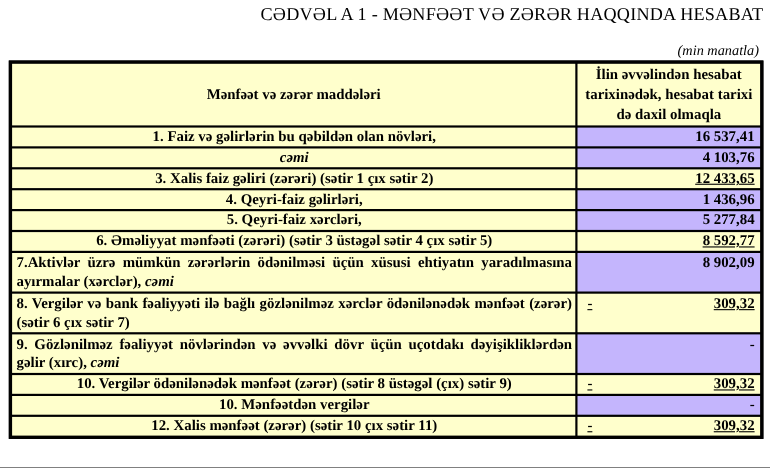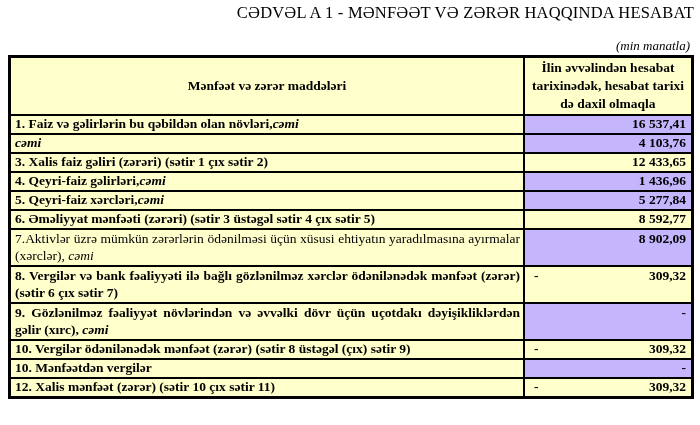--- a/index.html
+++ b/index.html
@@ -46,32 +46,33 @@
     overflow:hidden;
   }
   .th{
     justify-content:center;
     text-align:center;
     line-height:18px;
     padding:0 4px;
   }
   .label{
     padding:0 3px 0 4px;
+    flex-direction:column;
   }
   .label.just span{display:inline;}
   .label.just{display:block;text-align:justify;padding-top:1px;}
   .value{
     background:#c4b5fd;
     justify-content:space-between;
     padding:0 5px 0 9px;
   }
   .value .num{margin-left:auto;}
-  .value.hl{background:#FFFFCC;}
+  .value.hl{background:#FFFFCC;text-decoration:underline;}
   .value.top{align-items:flex-start;padding-top:1px;justify-content:flex-end;}
-  .wnormal{font-weight:normal;}
+  .wnormal{font-weight:bold;}
   .cemi{font-style:italic;}
 </style>
 </head>
 <body>
 
 <div class="title">CƏDVƏL A 1 - MƏNFƏƏT VƏ ZƏRƏR HAQQINDA HESABAT</div>
 <div class="unit-note">(min manatla)</div>
 
 <div class="pl-table">
   <div class="cell th">Mənfəət və zərər maddələri</div>

